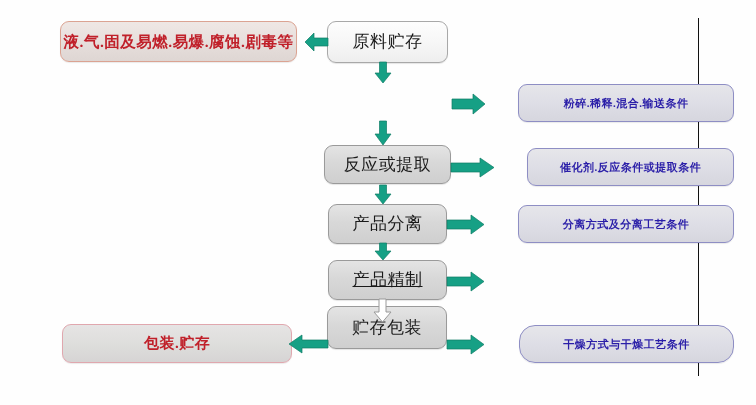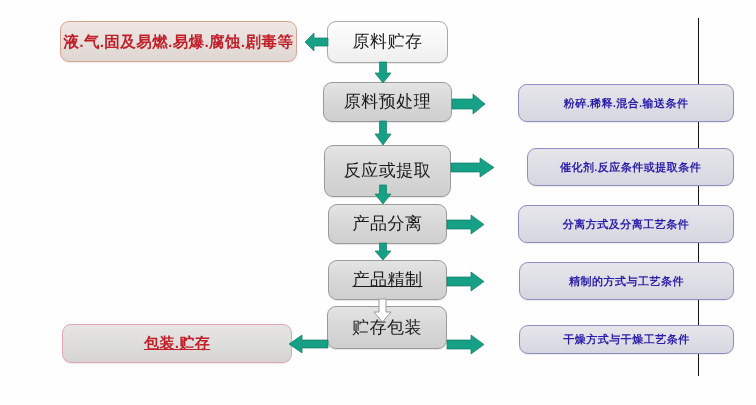--- a/index.html
+++ b/index.html
@@ -91,33 +91,30 @@
 <body>
 
 <div id="canvas">
 
   <div class="page-edge"></div>
 
   <div class="node note hazard" style="left:60px; top:21px; width:237px; height:41px;">
     <span>液.气.固及易燃.易爆.腐蚀.剧毒等</span>
   </div>
 
-  <div class="node note" style="left:62px; top:324px; width:230px; height:39px;text-decoration:underline;">
+  <div class="node note" style="left:62px; top:324px; width:230px; height:39px;">
     <span>包装.贮存</span>
   </div>
 
   <div class="node step first" style="left:327px; top:21px; width:121px; height:42px;">
     <span>原料贮存</span>
   </div>
 
-  <div class="node step" style="left:323px; top:82px; width:129px; height:40px;">
-    <span>原料预处理</span>
-  </div>
-
-  <div class="node step" style="left:324px; top:145px; width:127px; height:52px;">
+
+  <div class="node step" style="left:324px; top:145px; width:127px; height:39px;">
     <span>反应或提取</span>
   </div>
 
   <div class="node step" style="left:328px; top:204px; width:119px; height:40px;">
     <span>产品分离</span>
   </div>
 
   <div class="node step" style="left:328px; top:260px; width:119px; height:40px;text-decoration:underline;">
     <span>产品精制</span>
   </div>
@@ -131,25 +128,22 @@
   </div>
 
   <div class="node cond" style="left:493px; top:148px; width:207px; height:38px;">
     <span>催化剂.反应条件或提取条件</span>
   </div>
 
   <div class="node cond" style="left:484px; top:205px; width:216px; height:38px;">
     <span>分离方式及分离工艺条件</span>
   </div>
 
-  <div class="node cond" style="left:485px; top:262px; width:215px; height:38px;">
-    <span>精制的方式与工艺条件</span>
-  </div>
-
-  <div class="node cond" style="left:485px; top:325px; width:215px; height:29px;">
+
+  <div class="node cond" style="left:485px; top:325px; width:215px; height:38px;border-radius:16px;">
     <span>干燥方式与干燥工艺条件</span>
   </div>
 
   <div class="arrow" style="left:372px; top:62px;">
     <svg width="22" height="22" viewBox="0 0 22 22">
       <polygon points="7.5,0 14.5,0 14.5,11 19,11 11,21 3,11 7.5,11" fill="#16a085" stroke="#0e7d66" stroke-width="0.7"></polygon>
     </svg>
   </div>
 
   <div class="arrow" style="left:372px; top:121px;">

